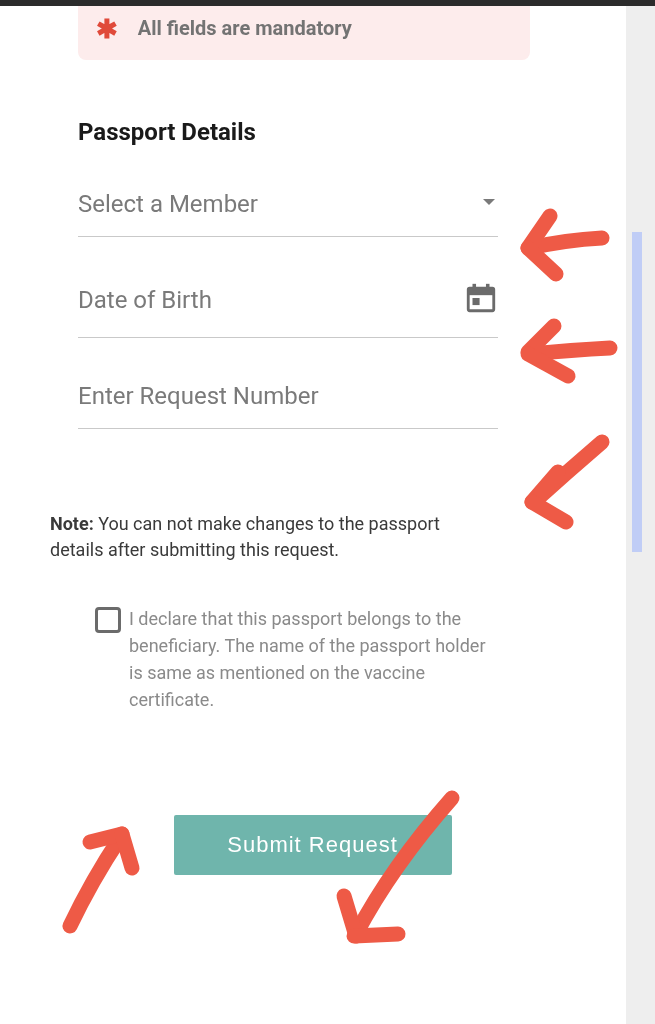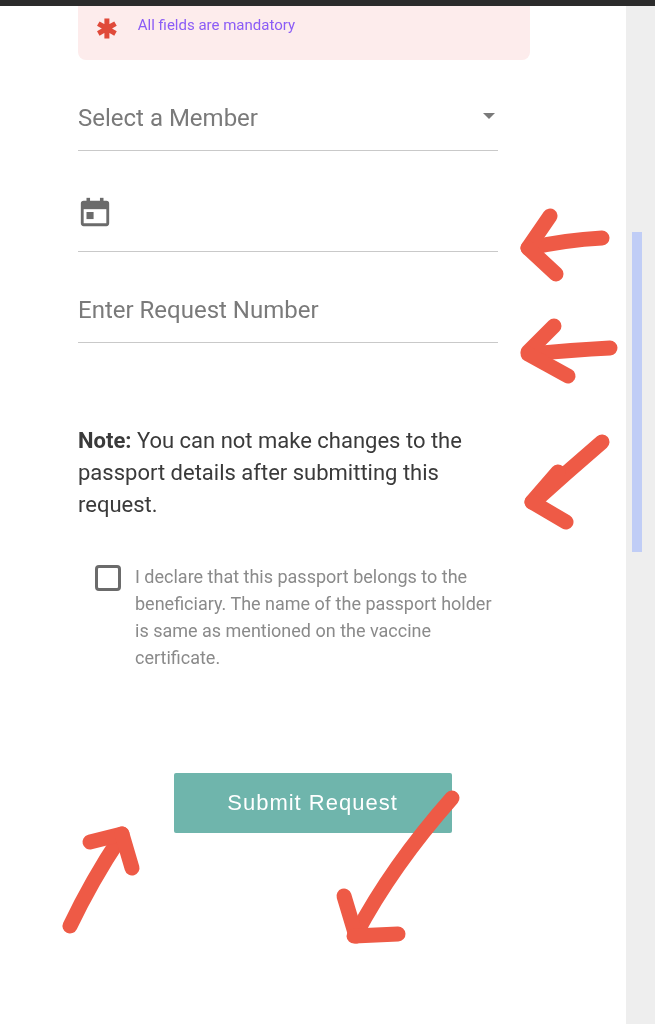--- a/index.html
+++ b/index.html
@@ -11,39 +11,39 @@
       margin: 0 0 0 78px;
       width: 452px;
       background: #fdecec;
       border-radius: 0 0 8px 8px;
       padding: 10px 18px 18px 18px;
       display: flex;
       align-items: flex-start;
       gap: 20px;
     }
     .asterisk { color: #e04a3a; font-size: 26px; font-weight: 700; line-height: 1; }
-    .notice-text { color: #8b5cf6; font-size: 15px; }
+    .notice-text { color: #737373; font-size: 20px; font-weight: bold; }
     .section-title { color: #1a1a1a; font-size: 24px; font-weight: 700; margin: 58px 0 0 78px; }
     .field {
       margin: 0 0 0 78px;
       width: 420px;
       border-bottom: 1px solid #c9c9c9;
       padding: 44px 0 18px 0;
       position: relative;
       display: flex;
       align-items: center;
       justify-content: space-between;
     }
     .field:first-of-type { margin-top: 28px; }
     .field-label { color: #7a7a7a; font-size: 24px; font-weight: 400; }
     .field .dropdown-icon svg { width: 18px; height: 18px; }
     .field .calendar-icon svg { width: 34px; height: 34px; }
-    .note-block { margin: 82px 0 0 78px; width: 420px; color: #3a3a3a; font-size: 22px; line-height: 1.45; }
+    .note-block { margin: 82px 0 0 50px; width: 420px; color: #3a3a3a; font-size: 18px; line-height: 1.45; }
     .note-block .bold { font-weight: 700; }
-    .declare-row { margin: 42px 0 0 95px; width: 400px; display: flex; align-items: flex-start; gap: 14px; }
+    .declare-row { margin: 42px 0 0 95px; width: 400px; display: flex; align-items: flex-start; gap: 8px; }
     .checkbox {
       width: 26px; height: 26px; border: 3px solid #6b6b6b; border-radius: 4px; flex: none; margin-top: 2px; background: #fff;
     }
     .declare-text { color: #8a8a8a; font-size: 18px; line-height: 1.5; }
     .submit-btn {
       display: block;
       margin: 102px auto 0 auto;
       width: 278px;
       height: 60px;
       background: #6fb5ac;
@@ -84,31 +84,33 @@
     <div class="highlight"></div>
   </div>
 
   <div class="content">
 
     <div class="notice">
       <span class="asterisk">✱</span>
       <span class="notice-text">All fields are mandatory</span>
     </div>
 
+    <h2 class="section-title">Passport Details</h2>
 
     <div class="field">
       <span class="field-label">Select a Member</span>
       <span class="dropdown-icon">
         <svg viewBox="0 0 24 24">
             <path d="M4 8 L12 16 L20 8 Z" fill="#7a7a7a"></path>
           </svg>
       </span>
     </div>
 
     <div class="field">
+      <span class="field-label">Date of Birth</span>
       <span class="calendar-icon">
         <svg viewBox="0 0 24 24">
           <rect x="3" y="5" width="18" height="16" rx="1" fill="none" stroke="#6b6b6b" stroke-width="2"></rect>
           <rect x="3" y="5" width="18" height="5" fill="#6b6b6b"></rect>
           <rect x="6" y="2" width="2.5" height="5" fill="#6b6b6b"></rect>
           <rect x="15.5" y="2" width="2.5" height="5" fill="#6b6b6b"></rect>
           <rect x="6" y="12" width="5" height="5" fill="#6b6b6b"></rect>
         </svg>
       </span>
     </div>

